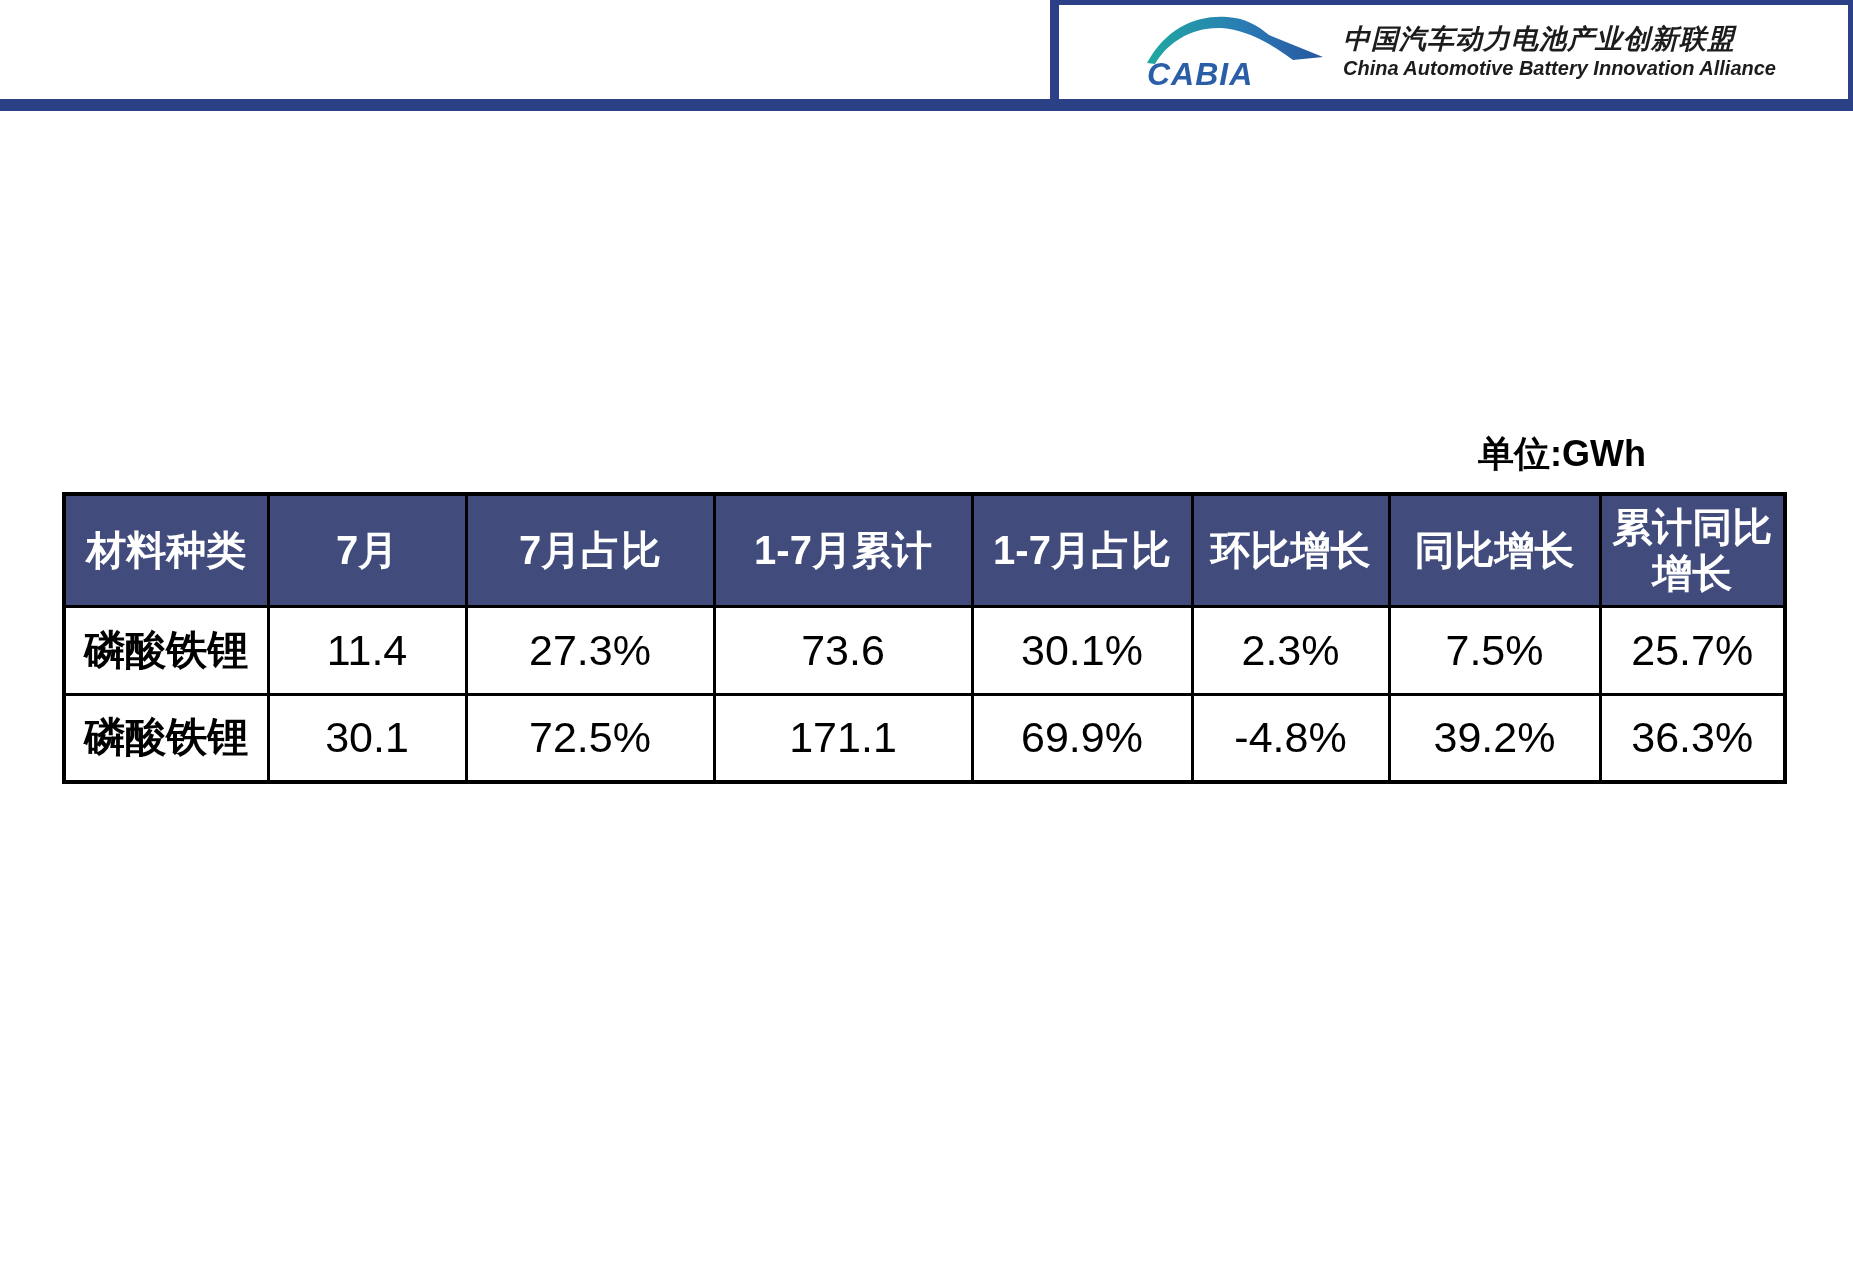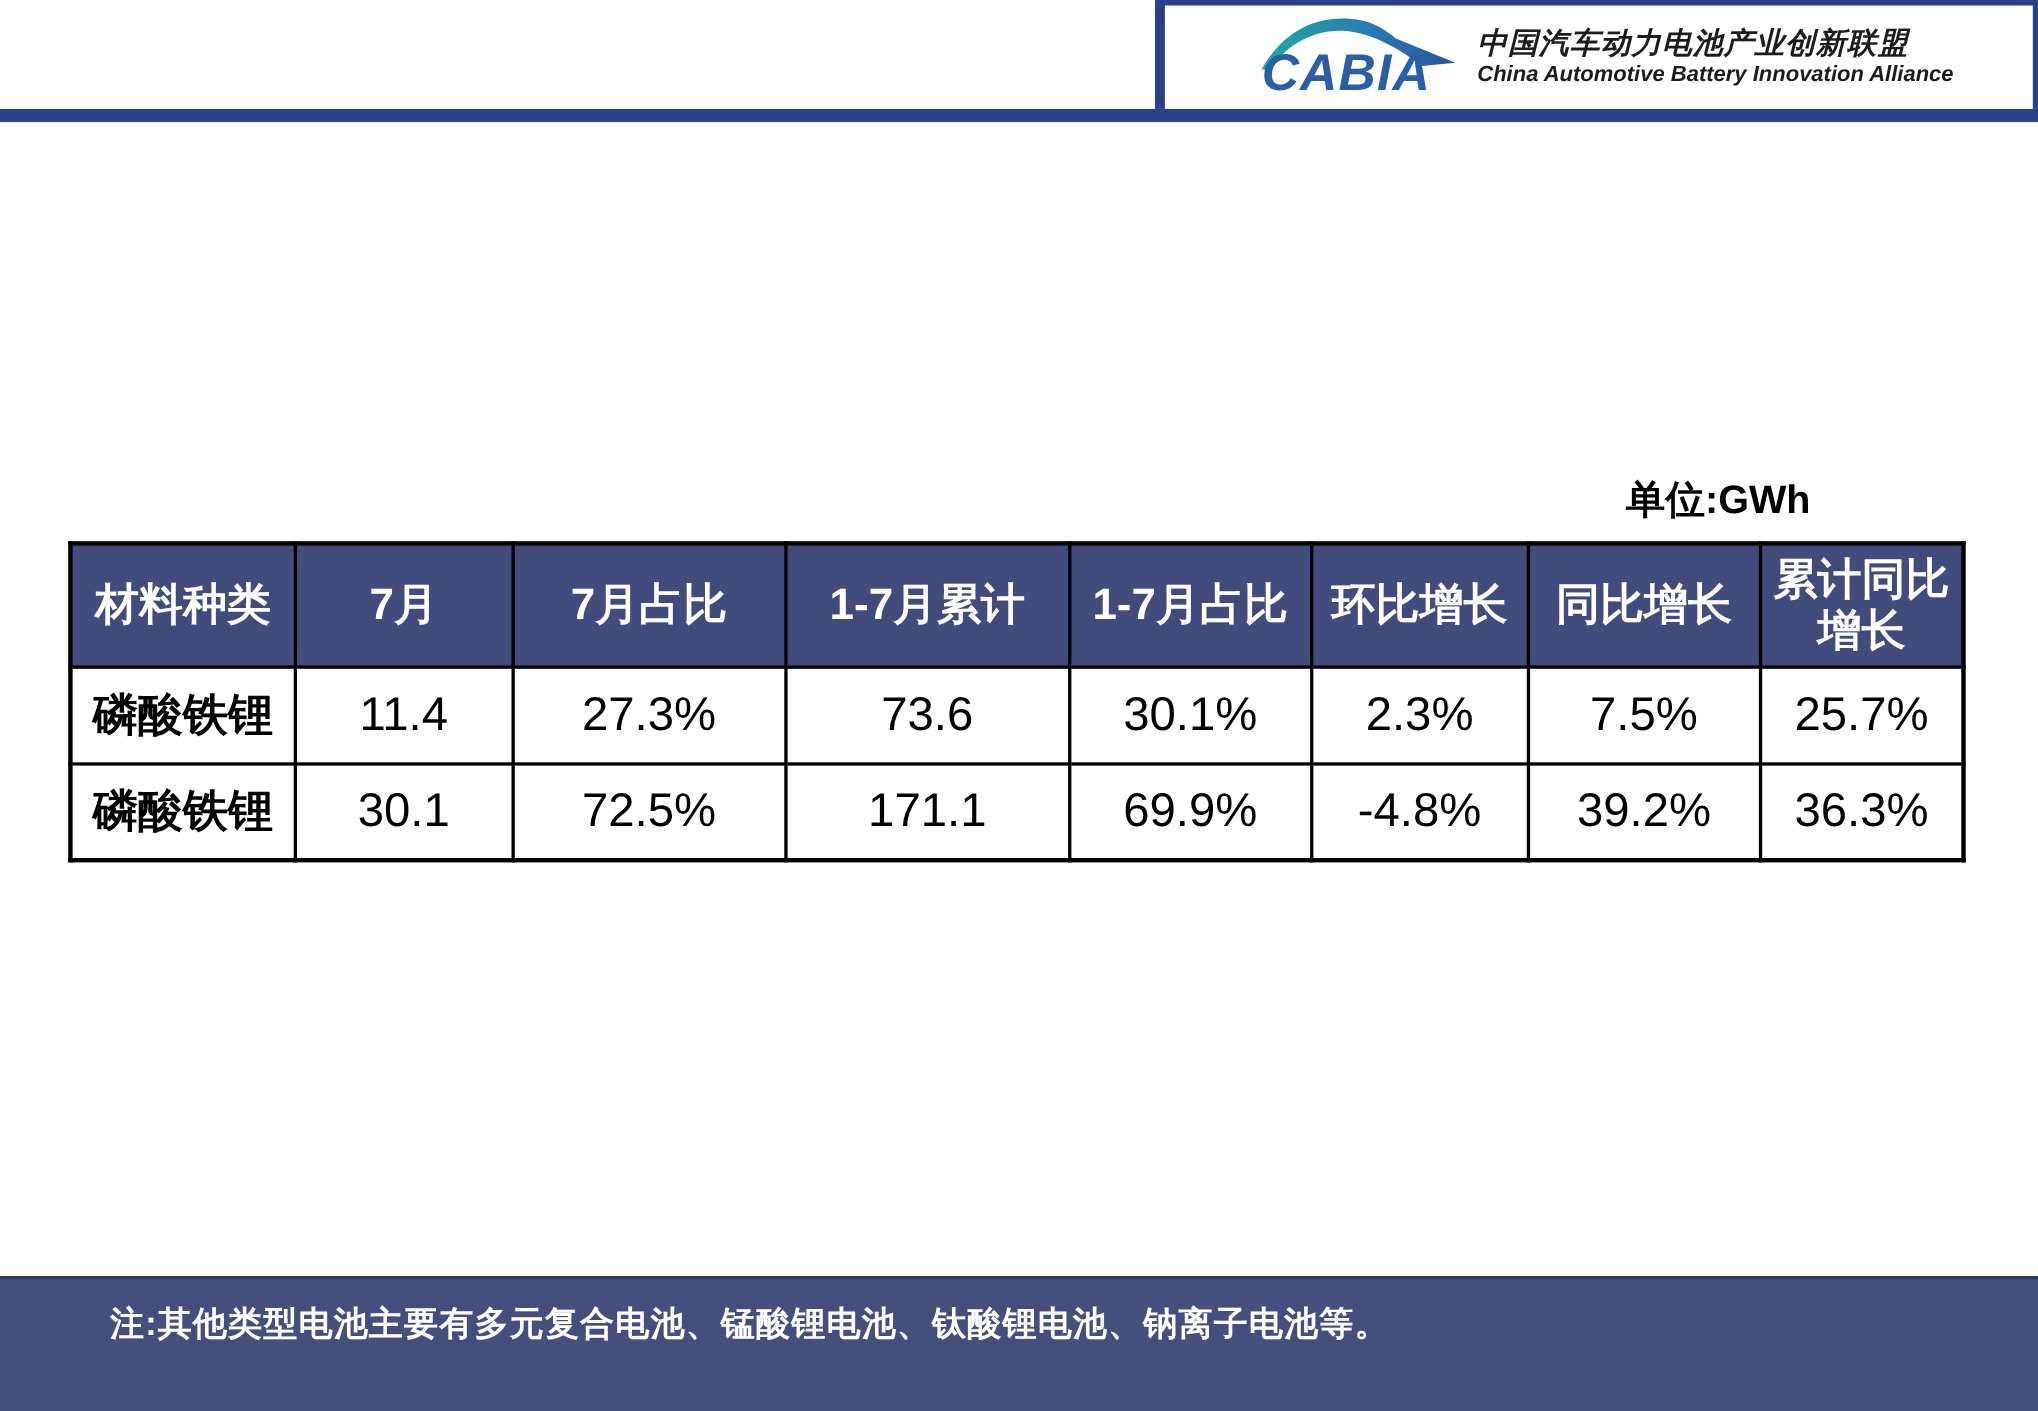--- a/index.html
+++ b/index.html
@@ -17,21 +17,21 @@
     border-top:5px solid #2b4086;
     border-right:5px solid #2b4086;
     box-sizing:border-box;
     display:flex;align-items:center;justify-content:flex-end;
     gap:18px;padding-right:72px;background:#fff;
   }
   .logo-mark{position:relative;width:180px;height:78px;flex:0 0 auto;}
   .logo-mark svg{position:absolute;left:0;top:0;}
   .logo-word{
     position:absolute;left:2px;bottom:-2px;
-    font-size:47px;font-weight:bold;font-style:italic;
+    font-size:32px;font-weight:bold;font-style:italic;
     color:#2a5fa8;letter-spacing:1px;
   }
   .org-text{display:flex;flex-direction:column;line-height:1.05;font-style:italic;}
   .org-cn{font-size:27px;font-weight:bold;color:#1c1c1c;letter-spacing:1px;}
   .org-en{font-size:20px;font-weight:bold;color:#1c1c1c;margin-top:4px;}
   .header-rule{
     position:absolute;left:0;top:99px;width:1853px;height:12px;
     background:#2a4186;
   }
   
@@ -150,17 +150,14 @@
         <td>72.5%</td>
         <td>171.1</td>
         <td>69.9%</td>
         <td>-4.8%</td>
         <td>39.2%</td>
         <td>36.3%</td>
       </tr>
     </tbody>
   </table>
 
-  <div class="footer-band">
-    <div class="footer-note">注:其他类型电池主要有多元复合电池、锰酸锂电池、钛酸锂电池、钠离子电池等。</div>
-  </div>
 
 </div>
 
 </body></html>

